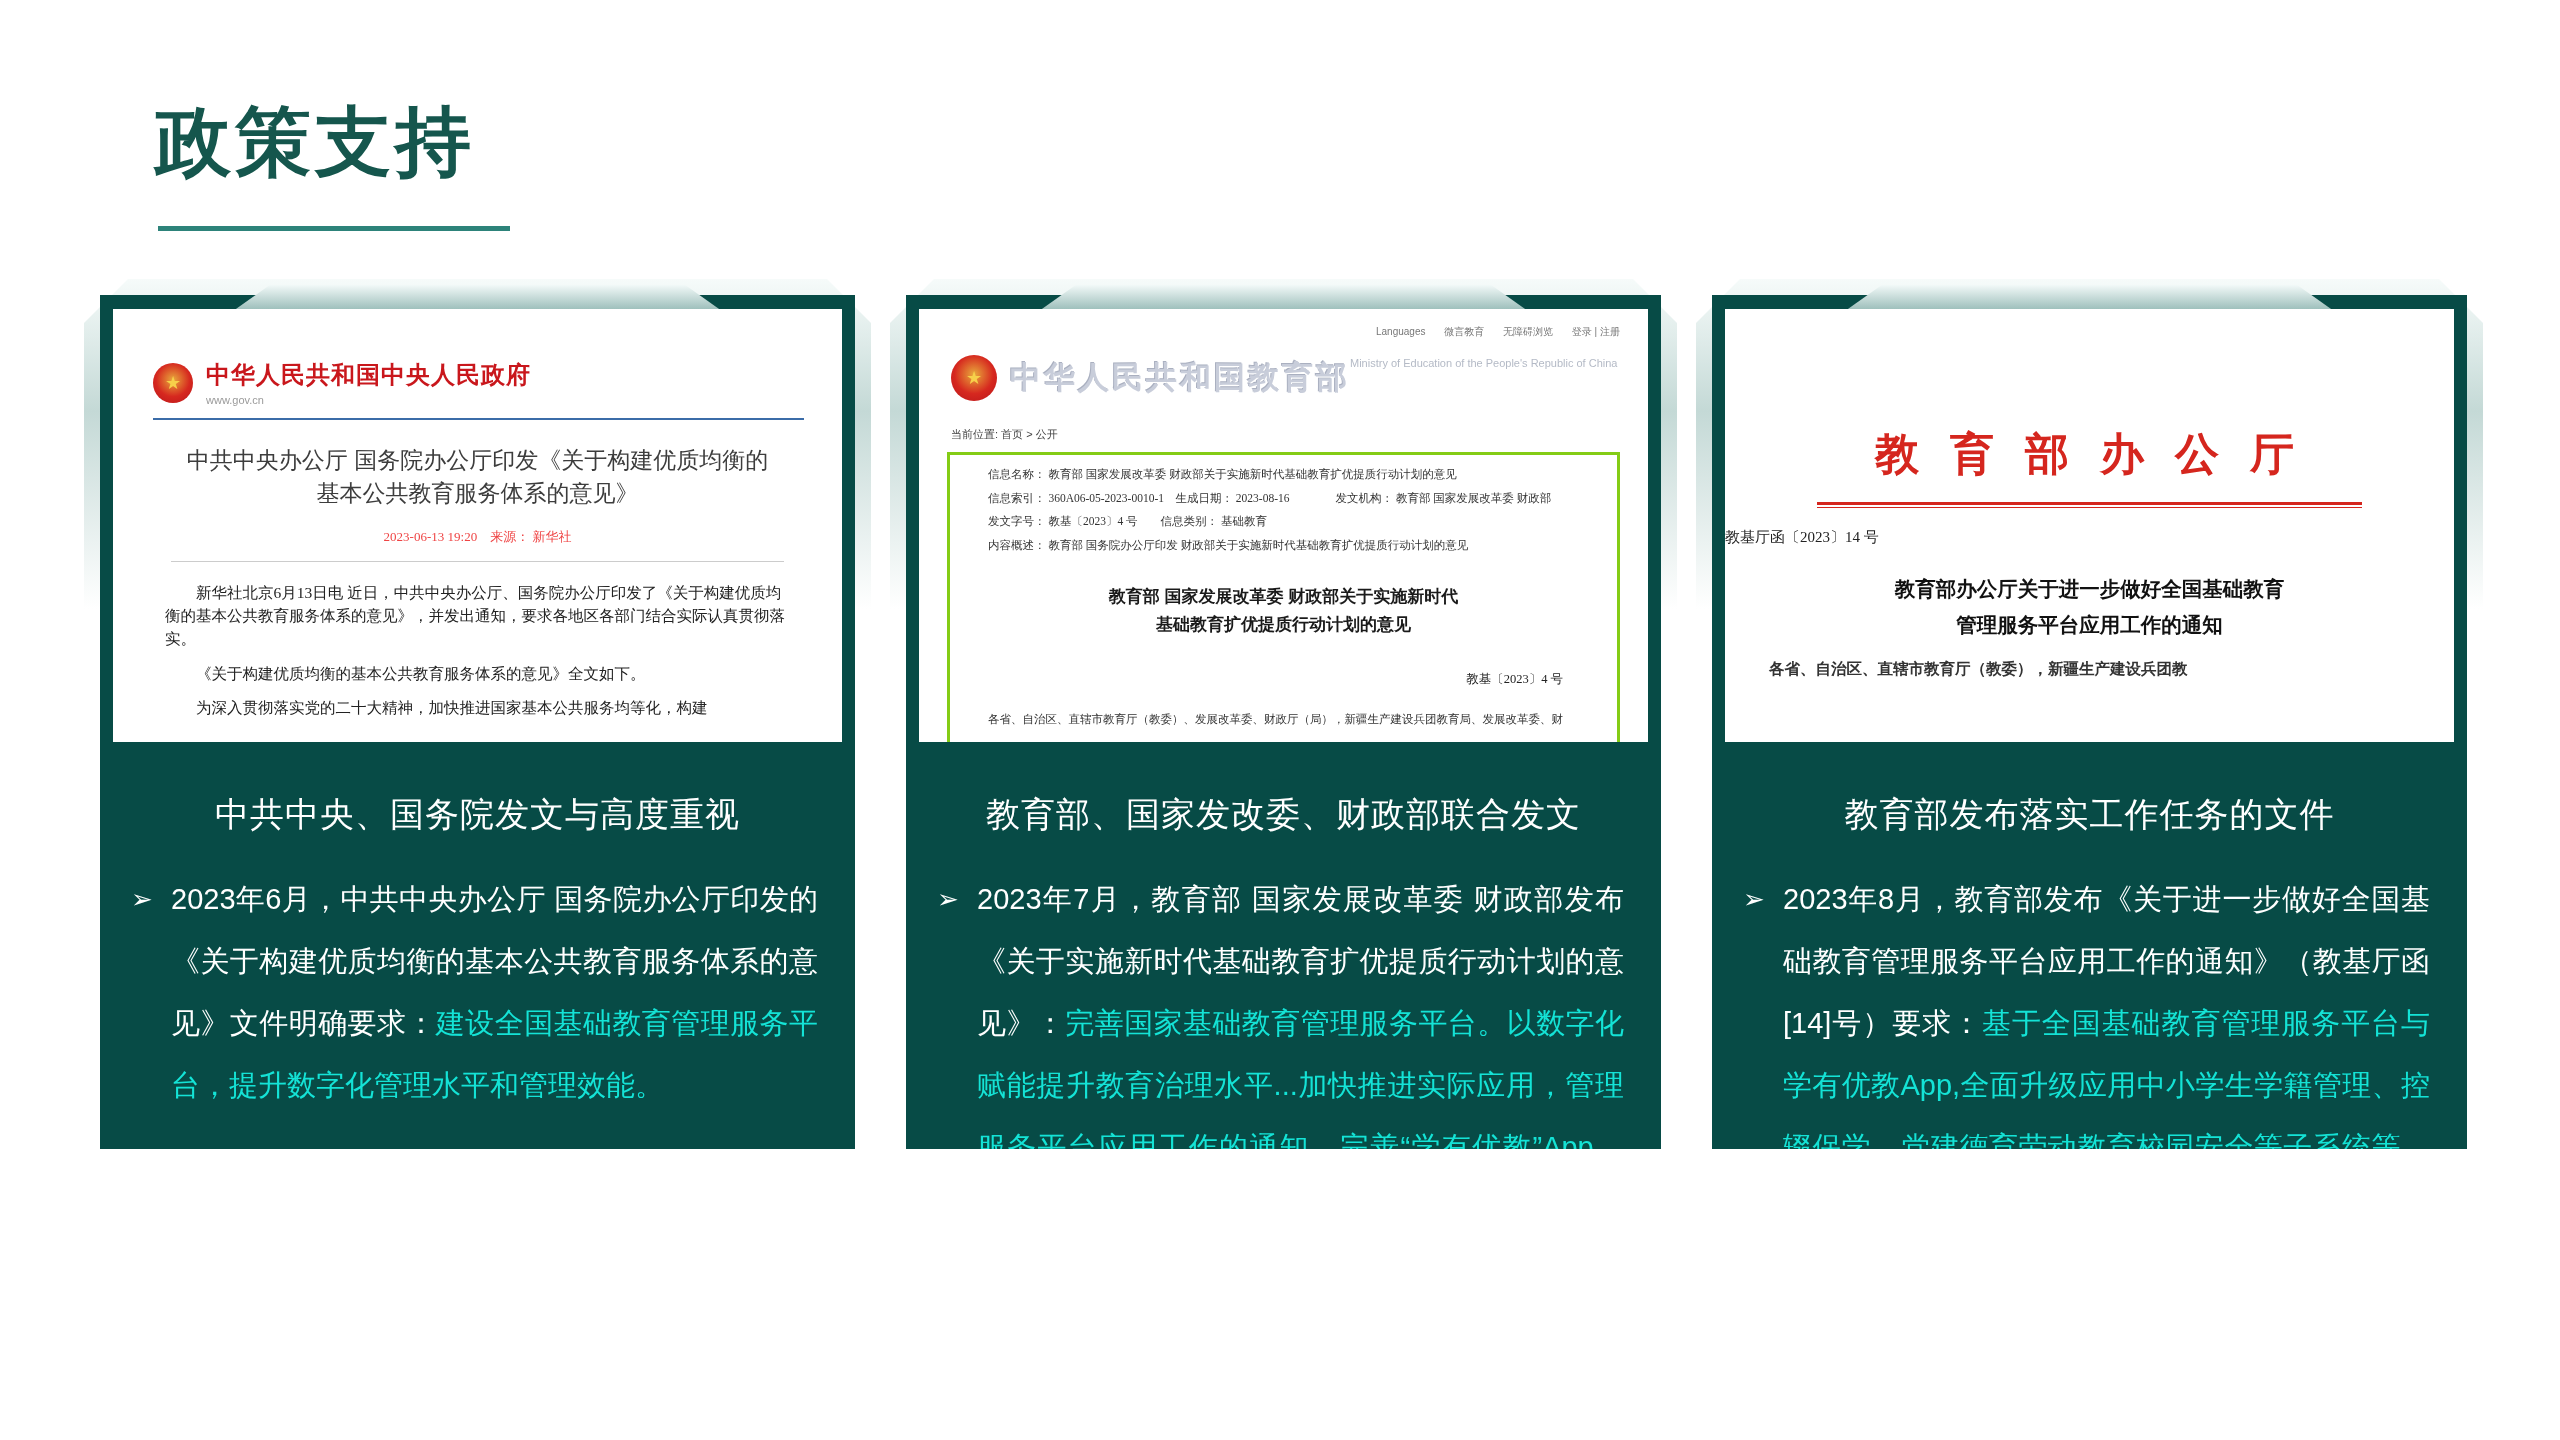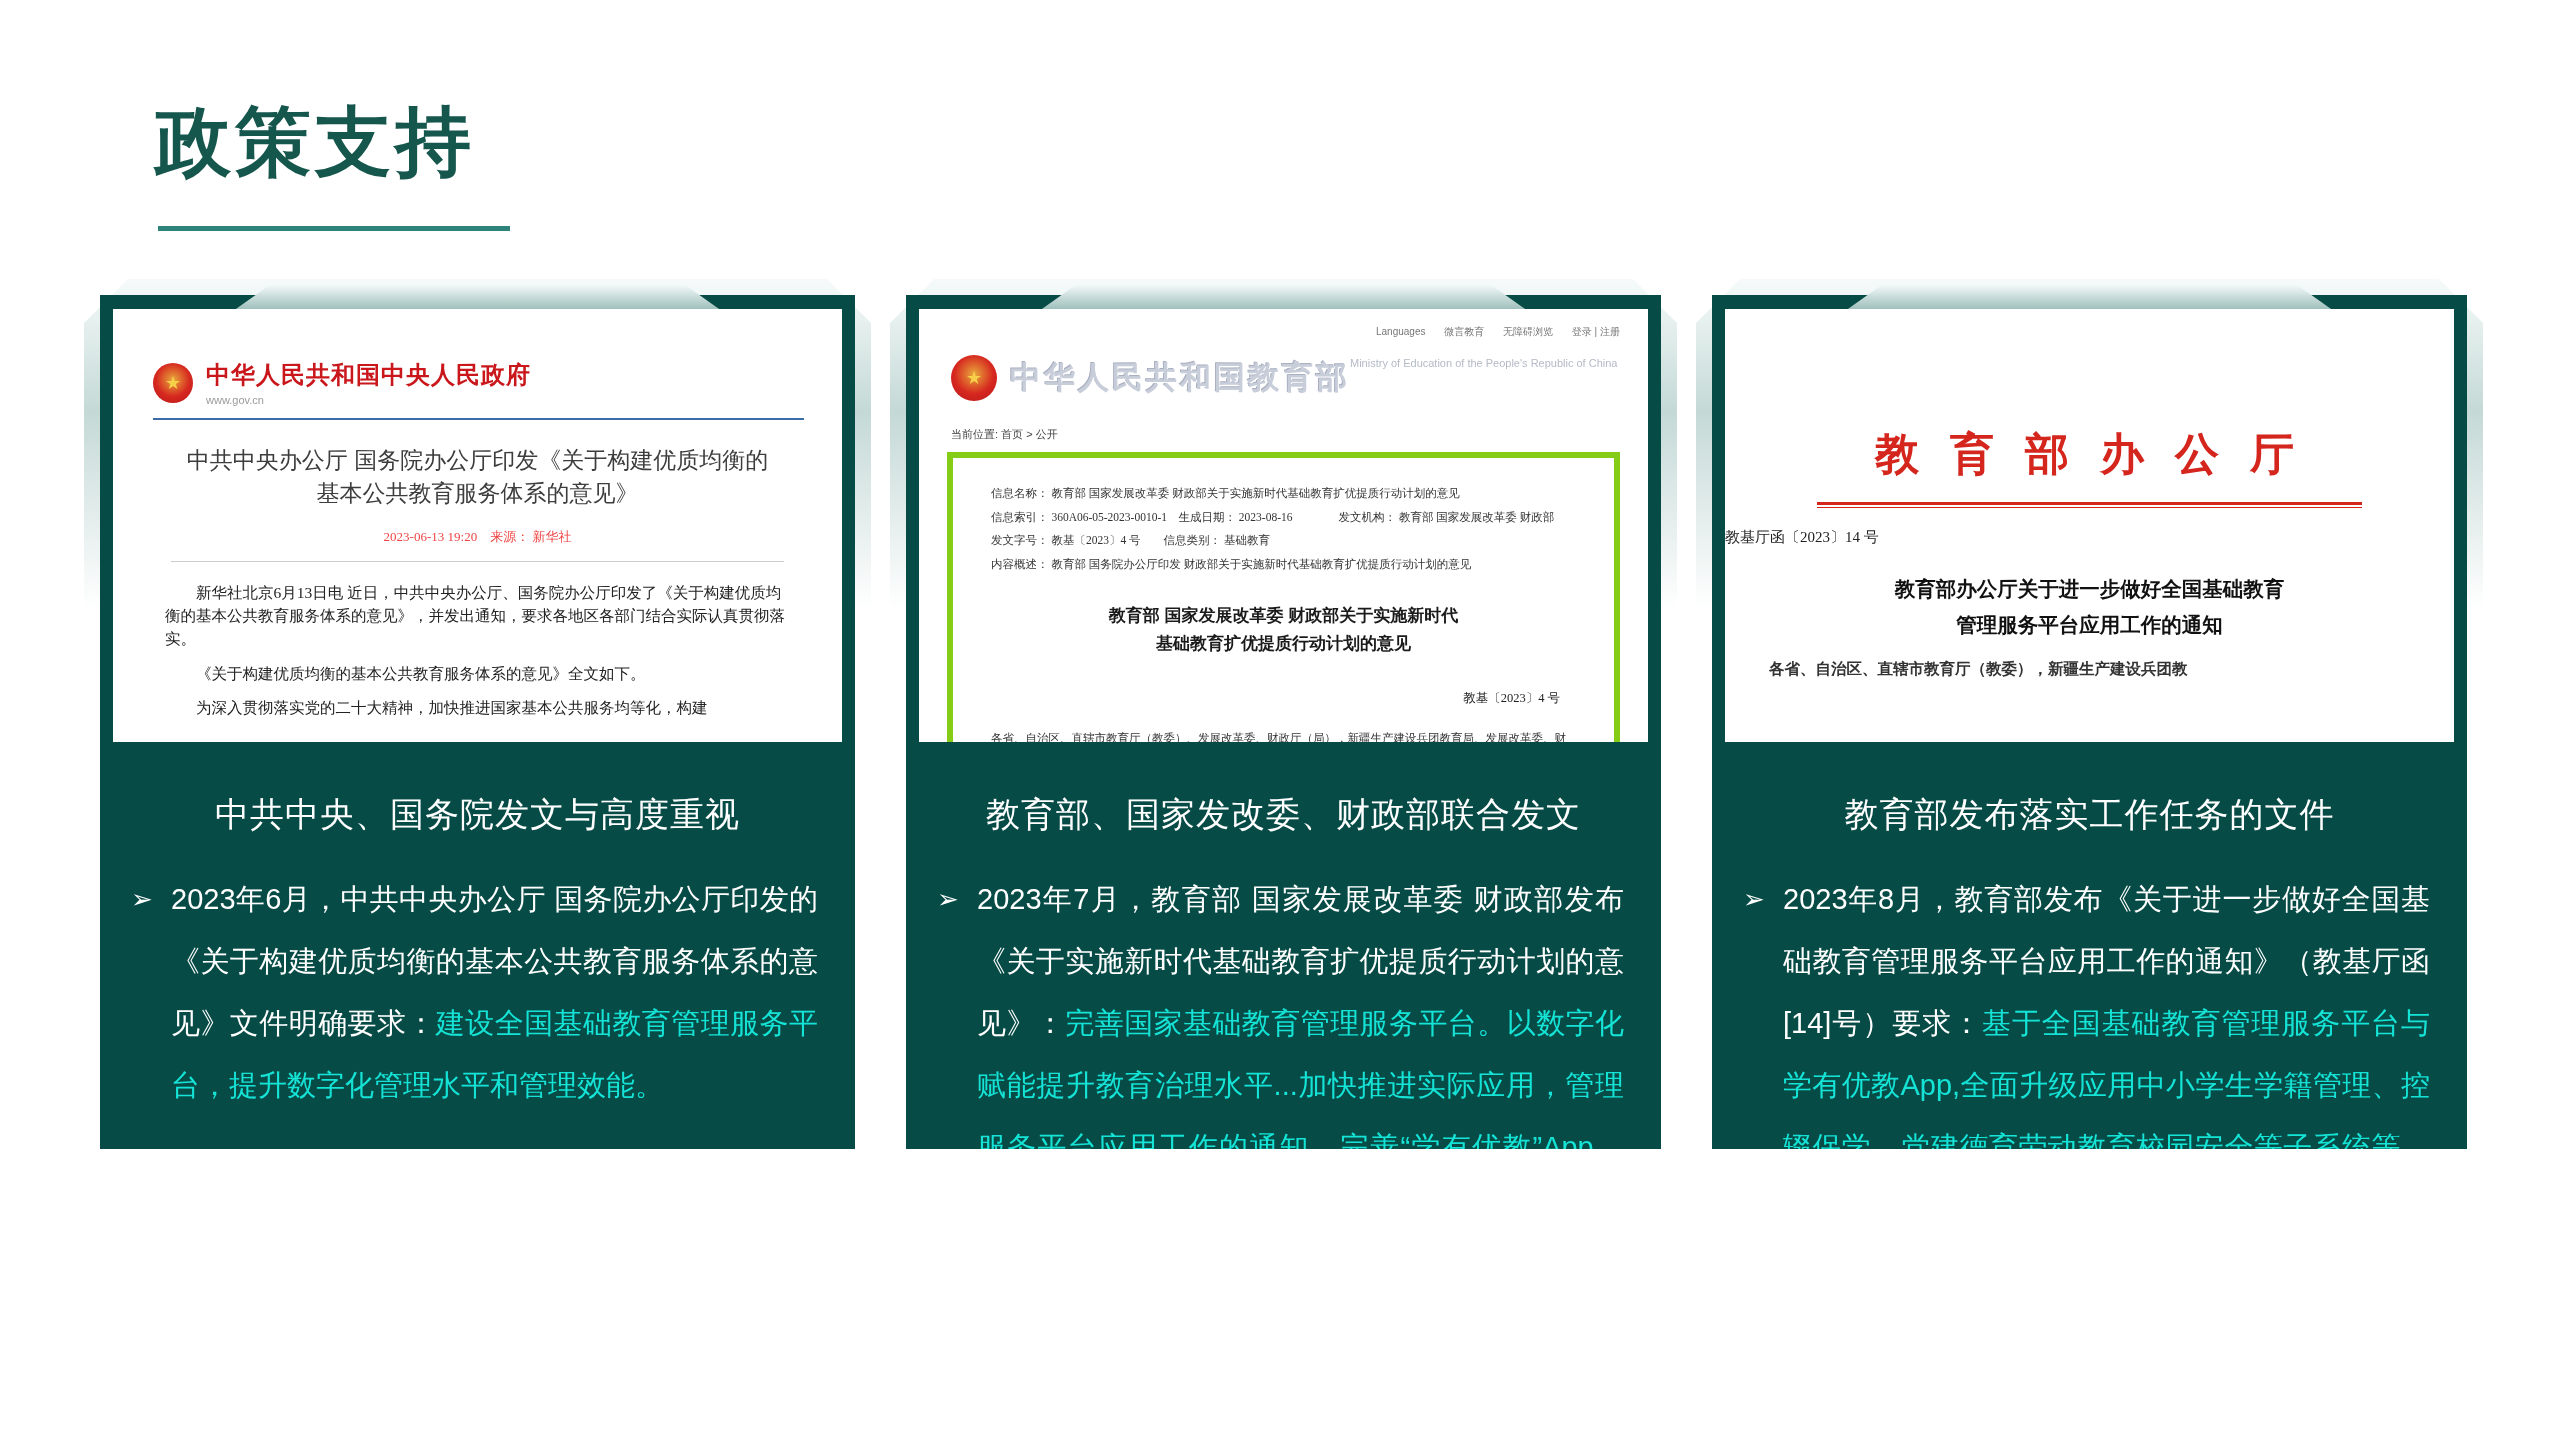--- a/index.html
+++ b/index.html
@@ -46,21 +46,21 @@
 
   
   .moe-toplinks { margin:16px 28px 4px; text-align:right; font-size:10px; color:#777; }
   .moe-toplinks span { margin-left:16px; cursor:pointer; }
   .moe-logo-row { margin:16px 0 0 32px; display:flex; align-items:center; gap:13px; }
   .moe-emblem { width:46px; height:46px; flex:0 0 46px; }
   .moe-name-block { display:flex; flex-direction:row;justify-content:center; }
   .moe-name { font-size:31px; font-weight:700; letter-spacing:3px; color:#c8cdda; text-shadow:1px 1px 0 #ffffff, -1px -1px 0 #aab0c0; }
   .moe-name-en { font-size:11px; color:#b4bac6; }
   .moe-breadcrumb { margin:26px 0 0 32px; font-size:11px; color:#444; }
-  .moe-box { margin:10px 28px 0; border:6px solid #84cc16; padding:24px 38px 0; height:300px; }
+  .moe-box { margin:10px 28px 0; border:3px solid #84cc16; padding:8px 38px 0; height:300px; }
   .moe-info-row { font-family:"Liberation Serif","DejaVu Serif",serif; font-size:11.5px; color:#333; line-height:2.05; }
   .moe-doc-title { margin-top:26px; text-align:center; font-size:17px; font-weight:700; color:#1a1a1a; line-height:1.65; }
   .moe-doc-number { margin:32px 16px 0 0; text-align:right; font-family:"Liberation Serif","DejaVu Serif",serif; font-size:12.5px; color:#222; }
   .moe-clipped { margin-top:24px; font-family:"Liberation Serif","DejaVu Serif",serif; font-size:11.5px; color:#333; white-space:nowrap; }
 
   
   .letterhead { margin-top:116px; text-align:center; font-family:"Liberation Serif","DejaVu Serif",serif; font-size:44px; font-weight:700; color:#d5261e; letter-spacing:10px; }
   .red-rule { margin:18px 92px 0; height:6px; border-top:3px solid #d5261e; border-bottom:1px solid #d5261e; }
   .letter-number { margin:20px 112px 0 0; text-align:left; font-family:"Liberation Serif","DejaVu Serif",serif; font-size:15px; color:#222; }
   .letter-title { margin-top:24px; text-align:center; font-size:20.5px; font-weight:700; color:#111; line-height:1.75; }

